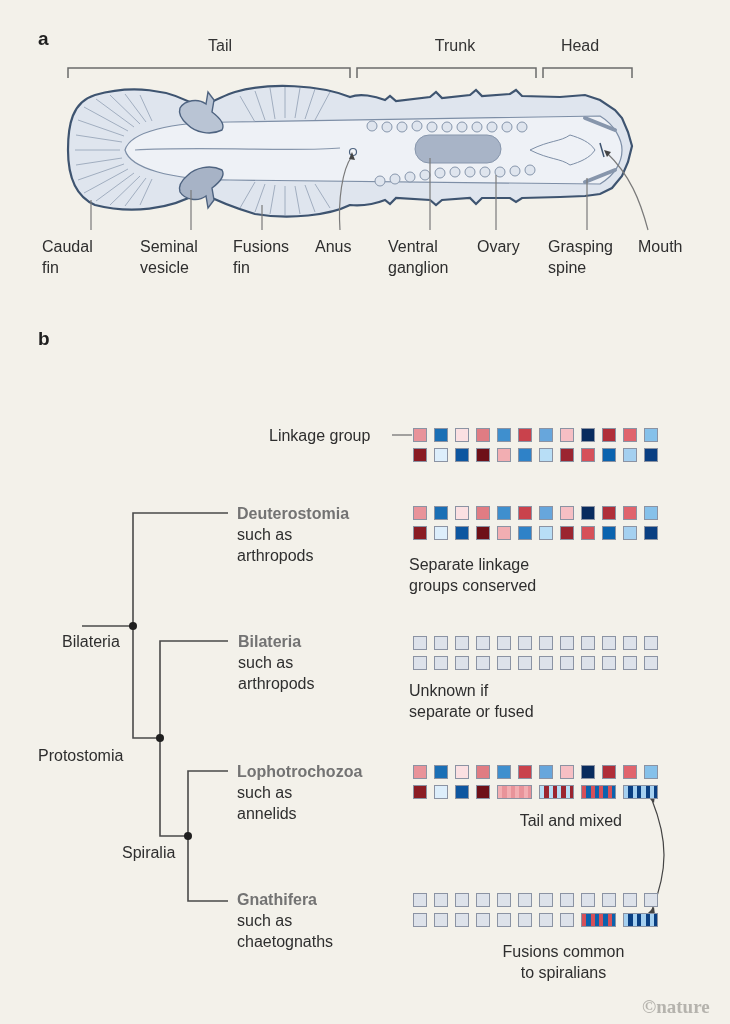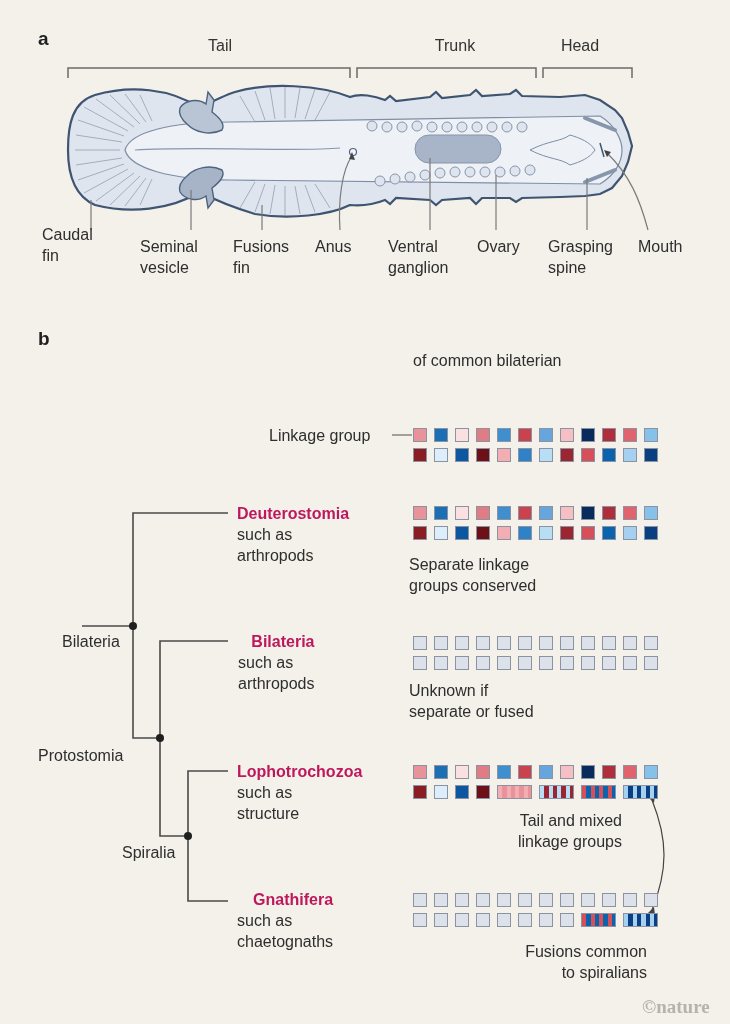--- a/index.html
+++ b/index.html
@@ -3,21 +3,21 @@
   <meta charset="utf-8">
   <style>
     html, body { margin: 0; padding: 0; }
     body { width: 730px; height: 1024px; background: #f3f1ea; position: relative; overflow: hidden;
            font-family: "Liberation Sans", "DejaVu Sans", sans-serif; color: #2b2b2b; }
     .abs { position: absolute; }
     .panel-label { font-weight: bold; font-size: 19px; color: #1f1f1f; }
     .region { font-size: 16px; color: #333; text-align: center; }
     .anat { font-size: 16px; line-height: 21px; color: #2e2e2e; }
     .txt { font-size: 16px; line-height: 21px; color: #2e2e2e; }
-    .bold { font-weight: bold; color: #be185d; text-align: right; }
+    .bold { font-weight: bold; color: #737373; }
     .row { position: absolute; display: flex; gap: 7px; }
     .sq { width: 14px; height: 14px; box-sizing: border-box; border: 1.5px solid #8b93a3; }
     .wide { width: 35px; height: 14px; box-sizing: border-box; border: 1.5px solid #8b93a3; }
     svg { position: absolute; left: 0; top: 0; }
     .credit { font-family: "Liberation Serif", serif; font-weight: bold; font-size: 19px; color: #b5b3ad; }
   </style>
 </head>
 <body>
 
 <div class="abs panel-label" style="left:38px;top:28px">a</div>
@@ -98,21 +98,21 @@
     <path d="M340,230 C338,200 342,170 352,156"></path>
     <line x1="430" y1="158" x2="430" y2="230"></line>
     <line x1="496" y1="175" x2="496" y2="230"></line>
     <line x1="587" y1="178" x2="587" y2="230"></line>
     <path d="M648,230 C640,200 630,175 606,152"></path>
   </g>
   <path d="M349,159 L352,152 L355,160 Z" fill="#444"></path>
   <path d="M604,150 L611,152 L607,157 Z" fill="#444"></path>
 </svg>
 
-<div class="abs anat" style="left:42px;top:224px">
+<div class="abs anat" style="left:42px;top:236px">
   <div>Caudal</div>
   <div>fin</div>
 </div>
 <div class="abs anat" style="left:140px;top:236px">
   <div>Seminal</div>
   <div>vesicle</div>
 </div>
 <div class="abs anat" style="left:233px;top:236px">
   <div>Fusions</div>
   <div>fin</div>
@@ -131,21 +131,20 @@
   <div>Grasping</div>
   <div>spine</div>
 </div>
 <div class="abs anat" style="left:638px;top:236px">
   <div>Mouth</div>
 </div>
 
 <div class="abs panel-label" style="left:38px;top:328px">b</div>
 
 <div class="abs txt" style="left:413px;top:350px">
-  <div>of common bilaterian</div>
 </div>
 
 <div class="abs txt" style="left:269px;top:425px">Linkage group</div>
 
 <svg width="730" height="1024" style="pointer-events:none">
   <line x1="392" y1="435" x2="412" y2="435" stroke="#6b6b6b" stroke-width="1.2"></line>
   <g stroke="#4a4a4a" stroke-width="1.6" fill="none">
     <path d="M82,626 H133"></path>
     <path d="M133,626 V513 H228"></path>
     <path d="M133,626 V738 H160"></path>
@@ -173,21 +172,21 @@
   <div>arthropods</div>
 </div>
 <div class="abs txt" style="left:238px;top:631px">
   <div class="bold">Bilateria</div>
   <div>such as</div>
   <div>arthropods</div>
 </div>
 <div class="abs txt" style="left:237px;top:761px">
   <div class="bold">Lophotrochozoa</div>
   <div>such as</div>
-  <div>structure</div>
+  <div>annelids</div>
 </div>
 <div class="abs txt" style="left:237px;top:889px">
   <div class="bold">Gnathifera</div>
   <div>such as</div>
   <div>chaetognaths</div>
 </div>
 
 <div class="row" style="left:413px;top:428px">
     <div class="sq" style="background: rgb(232, 147, 154);"></div>
     <div class="sq" style="background: rgb(26, 111, 181);"></div>
@@ -330,20 +329,19 @@
 <div class="abs txt" style="left:409px;top:554px">
   <div>Separate linkage</div>
   <div>groups conserved</div>
 </div>
 <div class="abs txt" style="left:409px;top:680px">
   <div>Unknown if</div>
   <div>separate or fused</div>
 </div>
 <div class="abs txt" style="left:470px;top:810px;width:152px;text-align:right">
   <div>Tail and mixed</div>
-  <div>linkage groups</div>
-</div>
-<div class="abs txt" style="left:480px;top:941px;width:167px;text-align:right">
+</div>
+<div class="abs txt" style="left:480px;top:941px;width:167px;text-align:center">
   <div>Fusions common</div>
   <div>to spiralians</div>
 </div>
 
 <div class="abs credit" style="left:642px;top:996px">©nature</div>
 
 </body></html>

